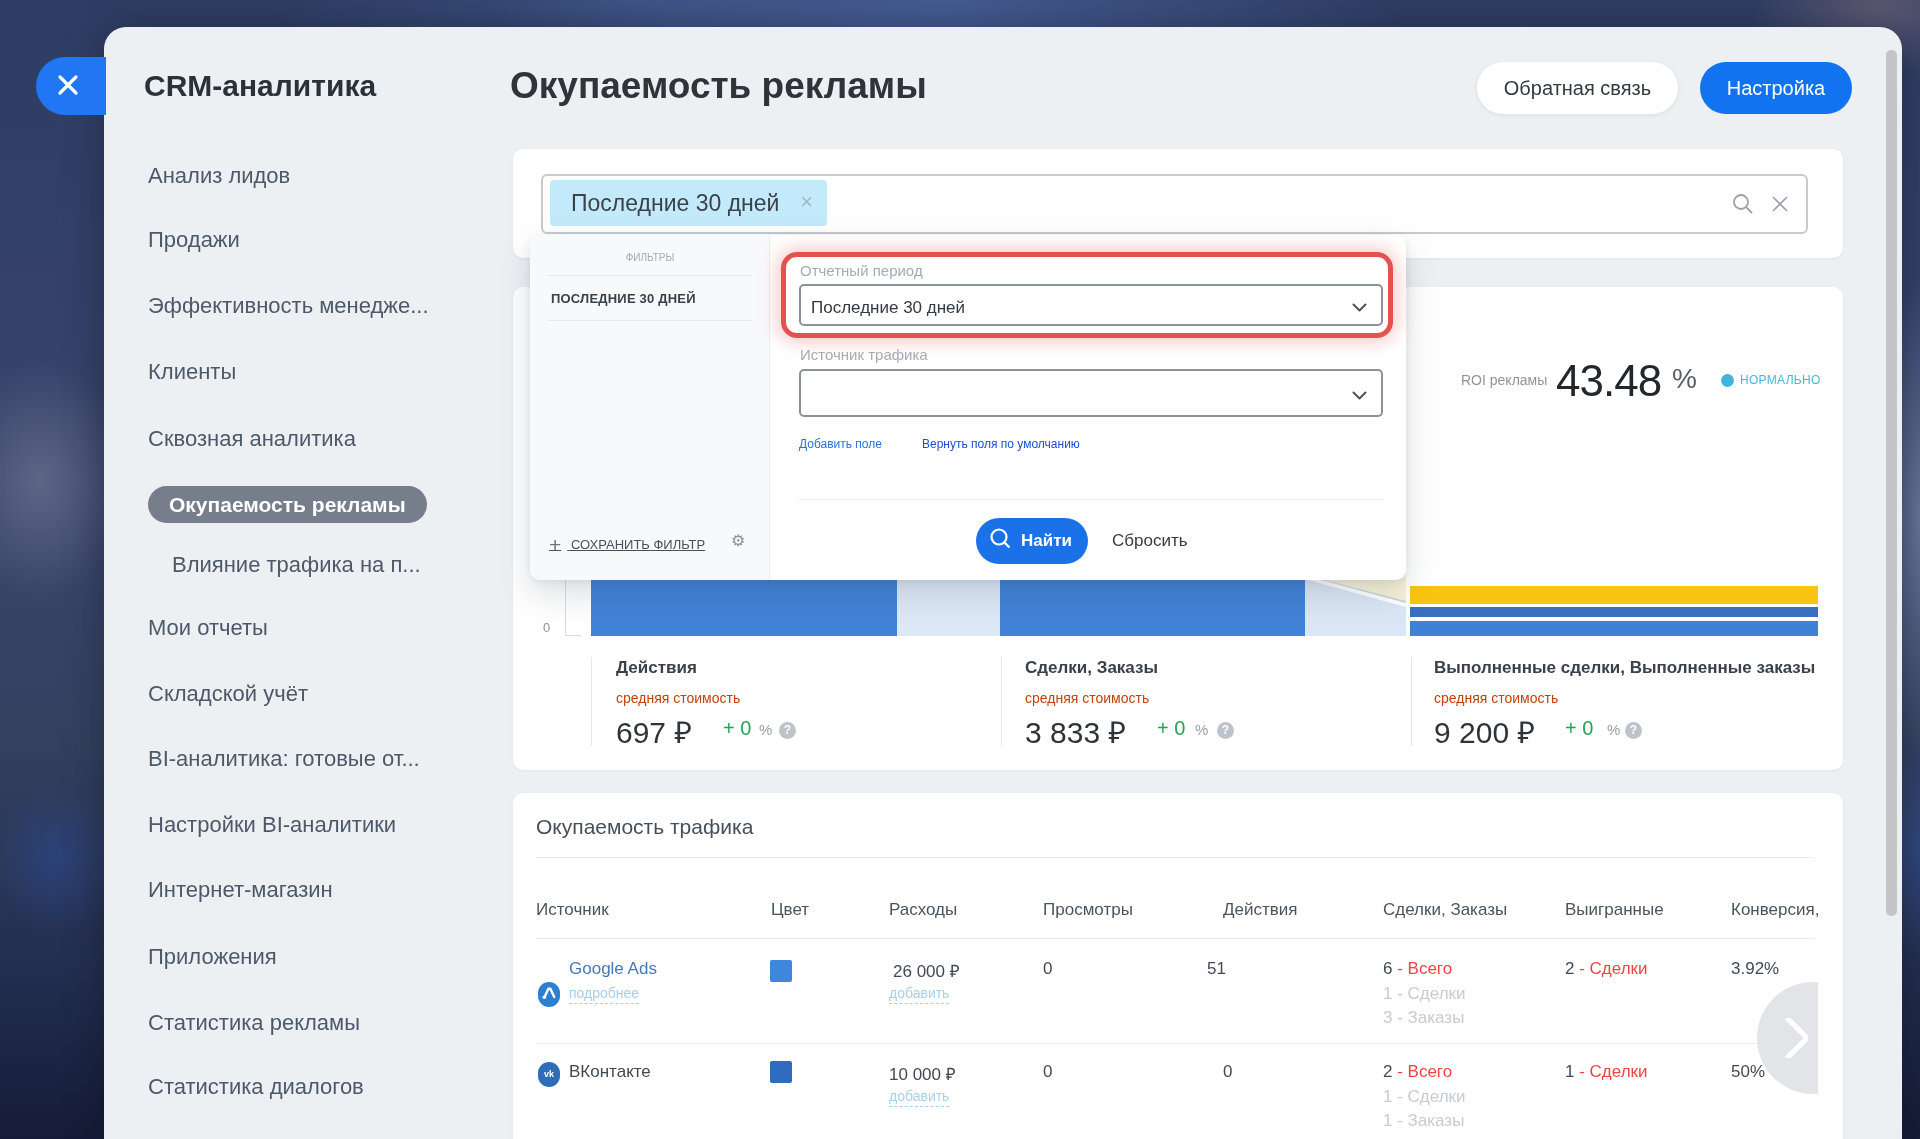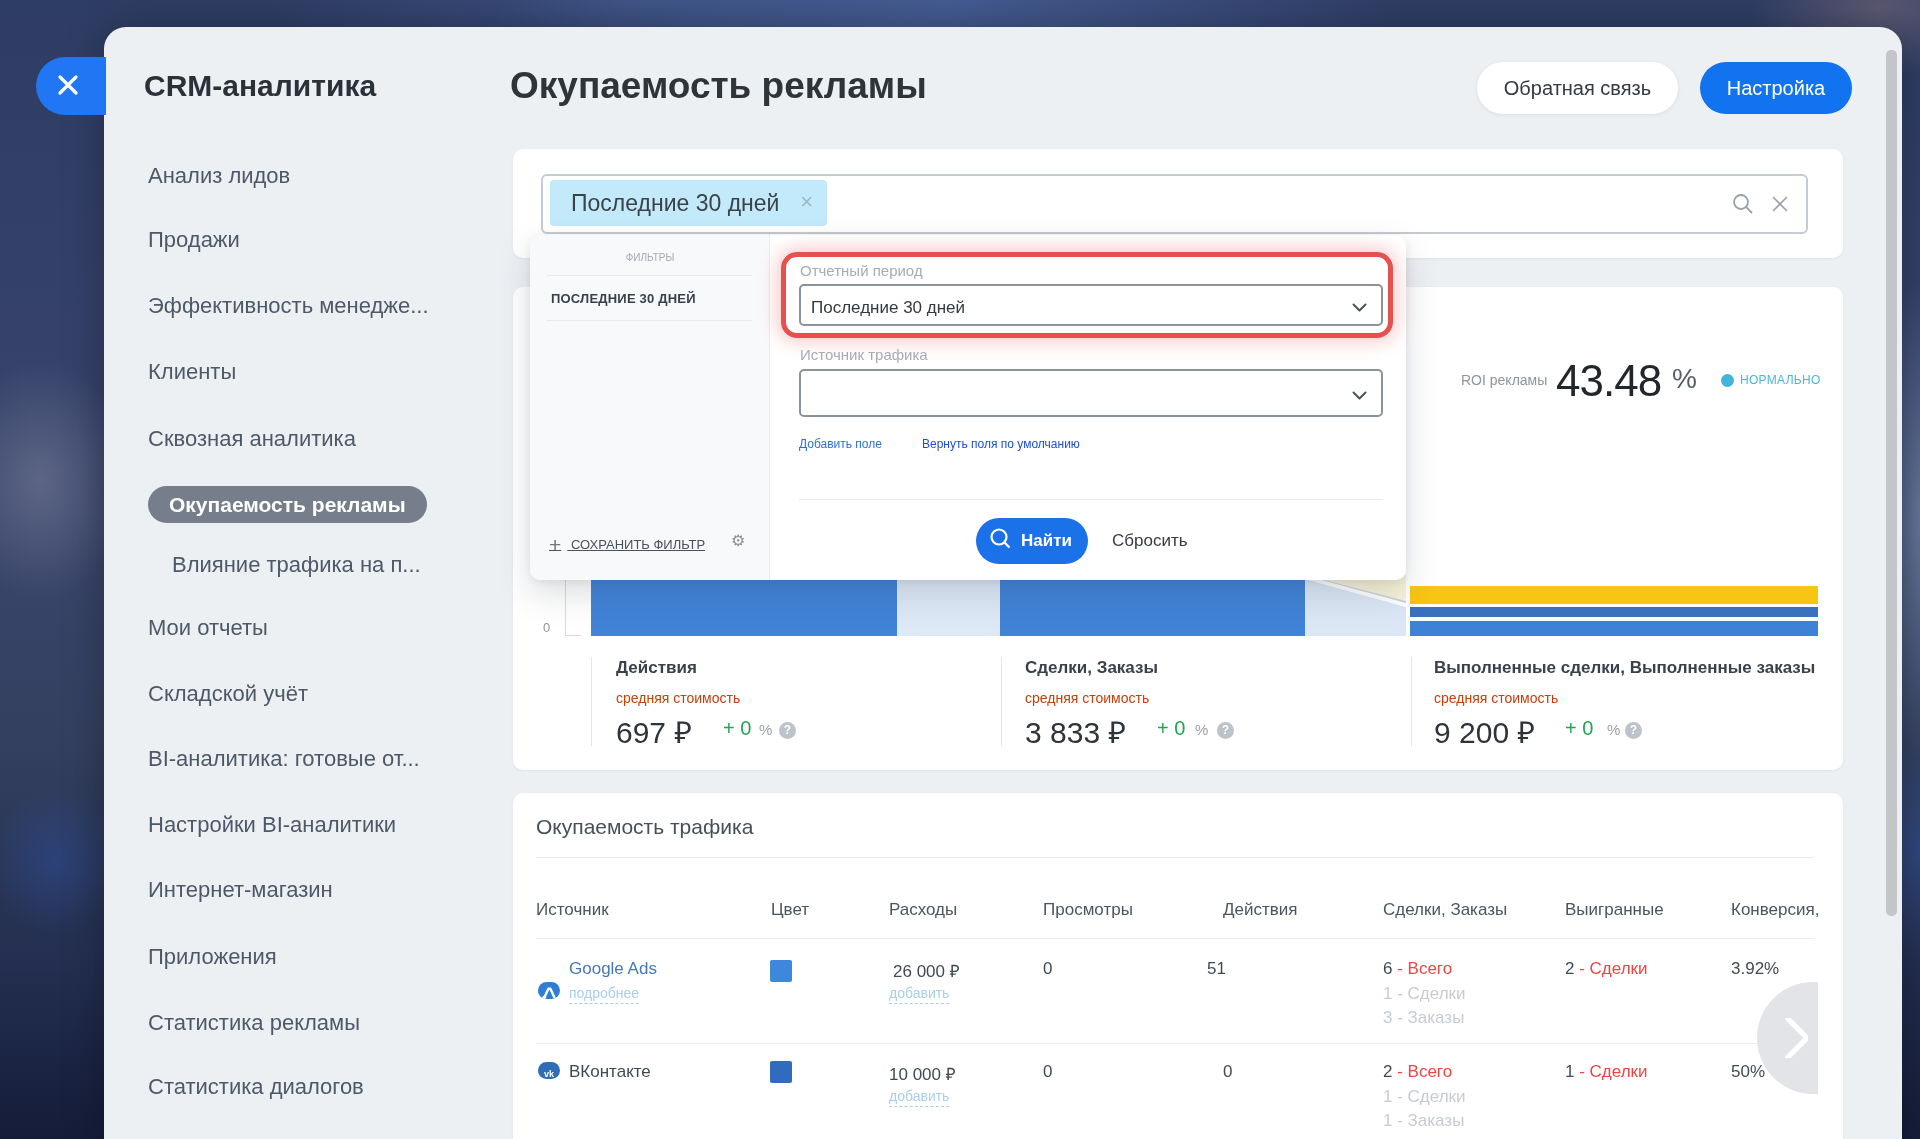--- a/index.html
+++ b/index.html
@@ -132,21 +132,21 @@
 
 .tc-title { position:absolute; left:23px; top:22px; font-size:21px; color:#474f58; }
 .tc-hr1 { position:absolute; left:23px; right:4px; top:64px; border-top:1px solid #ececee; }
 .th { position:absolute; top:107px; font-size:17px; color:#4a5560; }
 .tc-hr2 { position:absolute; left:23px; right:4px; top:145px; border-top:1px solid #e8ebee; }
 .tc-hr3 { position:absolute; left:23px; right:4px; top:250px; border-top:1px solid #eceff1; }
 .td { position:absolute; font-size:17px; color:#414a54; }
 .td.gray { color:#c6ccd2; }
 .td .g { color:#ef4444; }
 .link-lite { color:#a9cfec; font-size:14px; border-bottom:1px dashed #a9cfec; padding-bottom:2px;}
-.rowicon { position:absolute; width:22px; height:17px; border-radius:11px; }
+.rowicon { position:absolute; width:22px; height:25px; border-radius:11px; }
 .csq { position:absolute; left:257px; width:22px; height:22px; border-radius:2px; }
 .tclip { position:absolute; left:0; top:0; width:1305px; height:346px; overflow:hidden; }
 .carousel { position:absolute; left:1244px; top:189px; width:112px; height:112px; border-radius:56px; background:rgba(222,224,229,0.88); }
 .carousel svg { position:absolute; left:23px; top:36px; }
 
 
 .scroll { position:absolute; left:1886px; top:50px; width:11px; height:866px; background:#c3c5c8; border-radius:5px; z-index:5; }
 </style>
 </head>
 <body>

